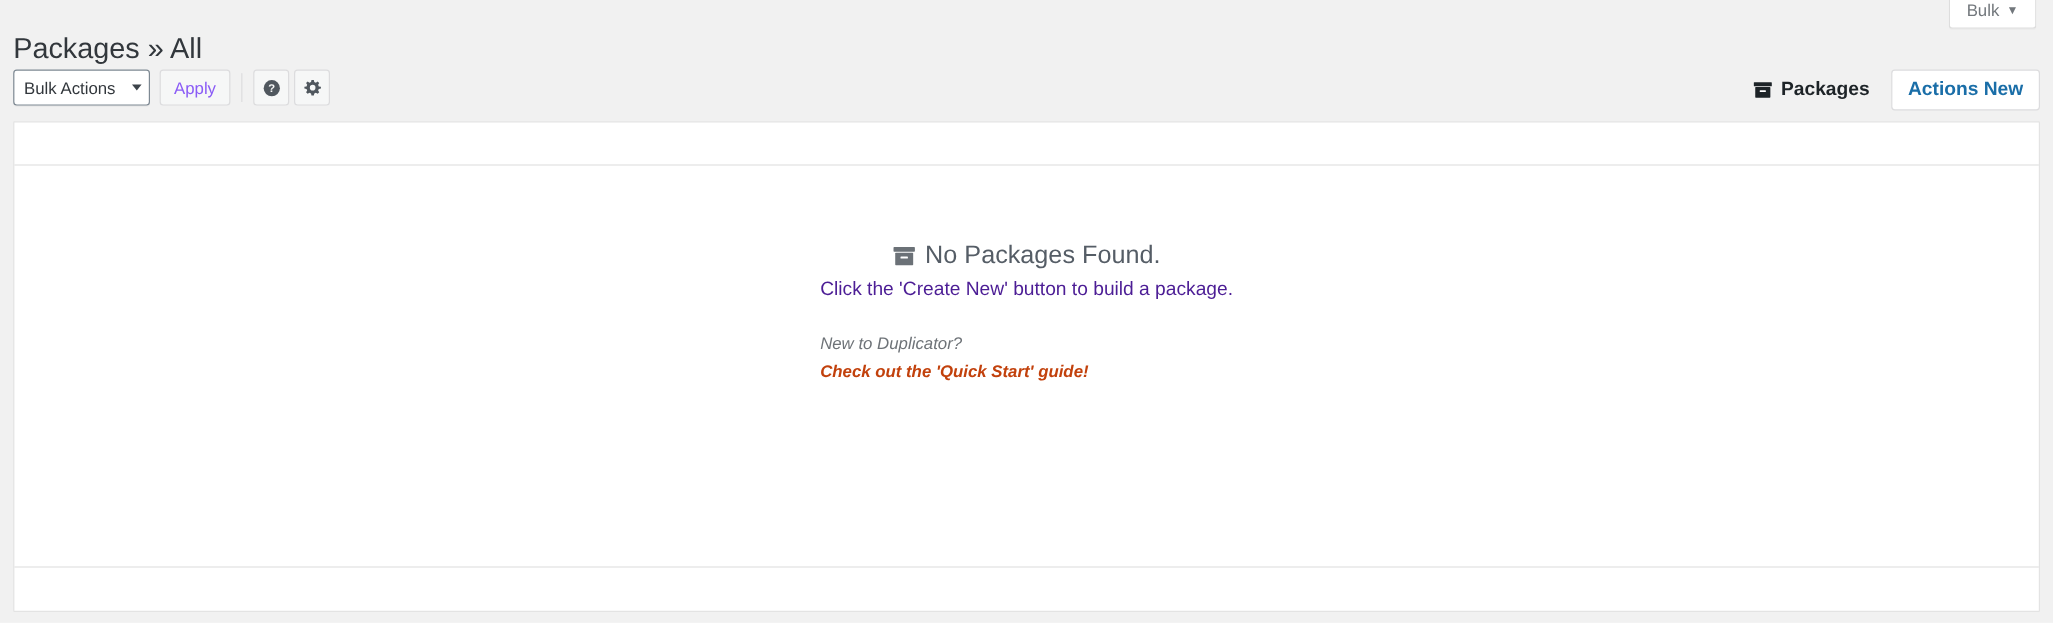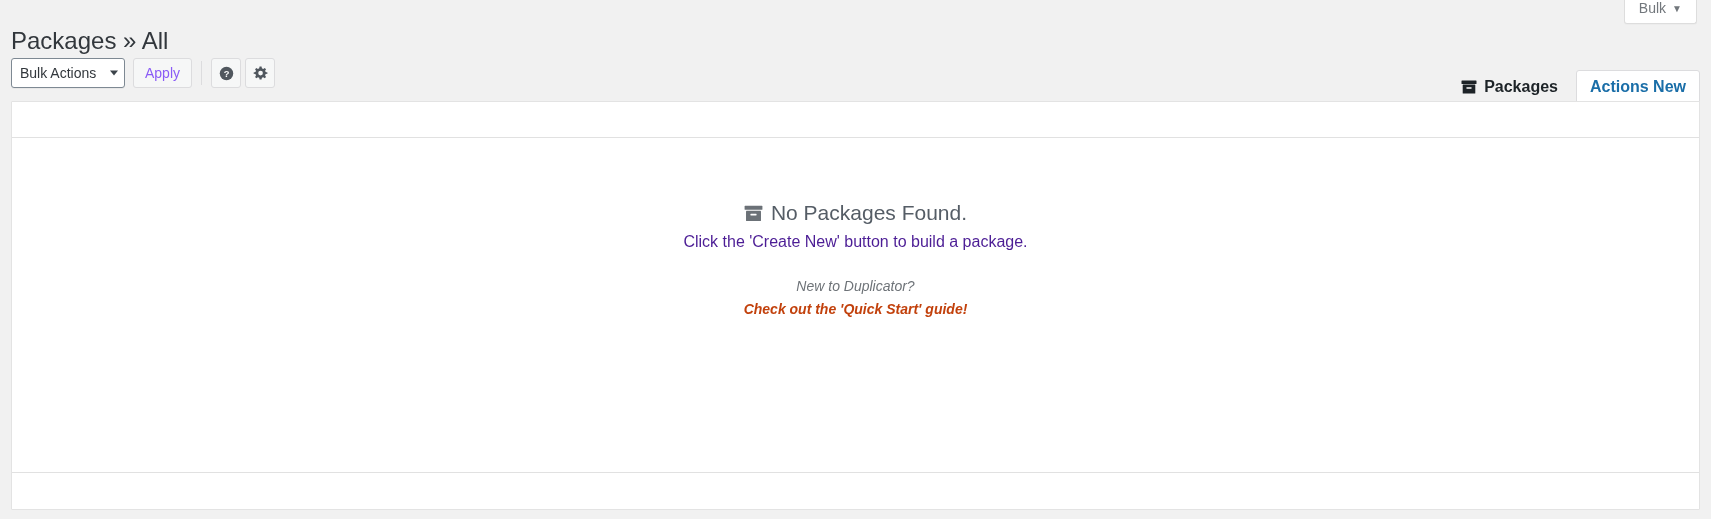--- a/index.html
+++ b/index.html
@@ -135,21 +135,21 @@
     display: inline-flex;
     align-items: center;
     justify-content: center;
     margin-right: 4px;
   }
   .btn-icon svg { display: block; }
 
   .toolbar-right {
     position: absolute;
     right: 11px;
-    top: 12px;
+    top: 0;
     display: flex;
     align-items: center;
     height: 34px;
     text-align: right;
   }
   .pkg-label {
     display: flex;
     align-items: center;
     font-size: 16px;
     font-weight: bold;
@@ -206,21 +206,21 @@
     position: absolute;
     left: 0;
     right: 0;
     bottom: 0;
     height: 36px;
     border-top: 1px solid #e1e1e1;
   }
 
   
   .empty-state {
-    text-align: center;
+    text-align: left;
     padding-top: 61px;
     color: #555d66;
   }
   .empty-line1 {
     font-size: 21px;
     line-height: 1.35;
     color: #555d66;
     display: flex;
     align-items: center;
     justify-content: center;

